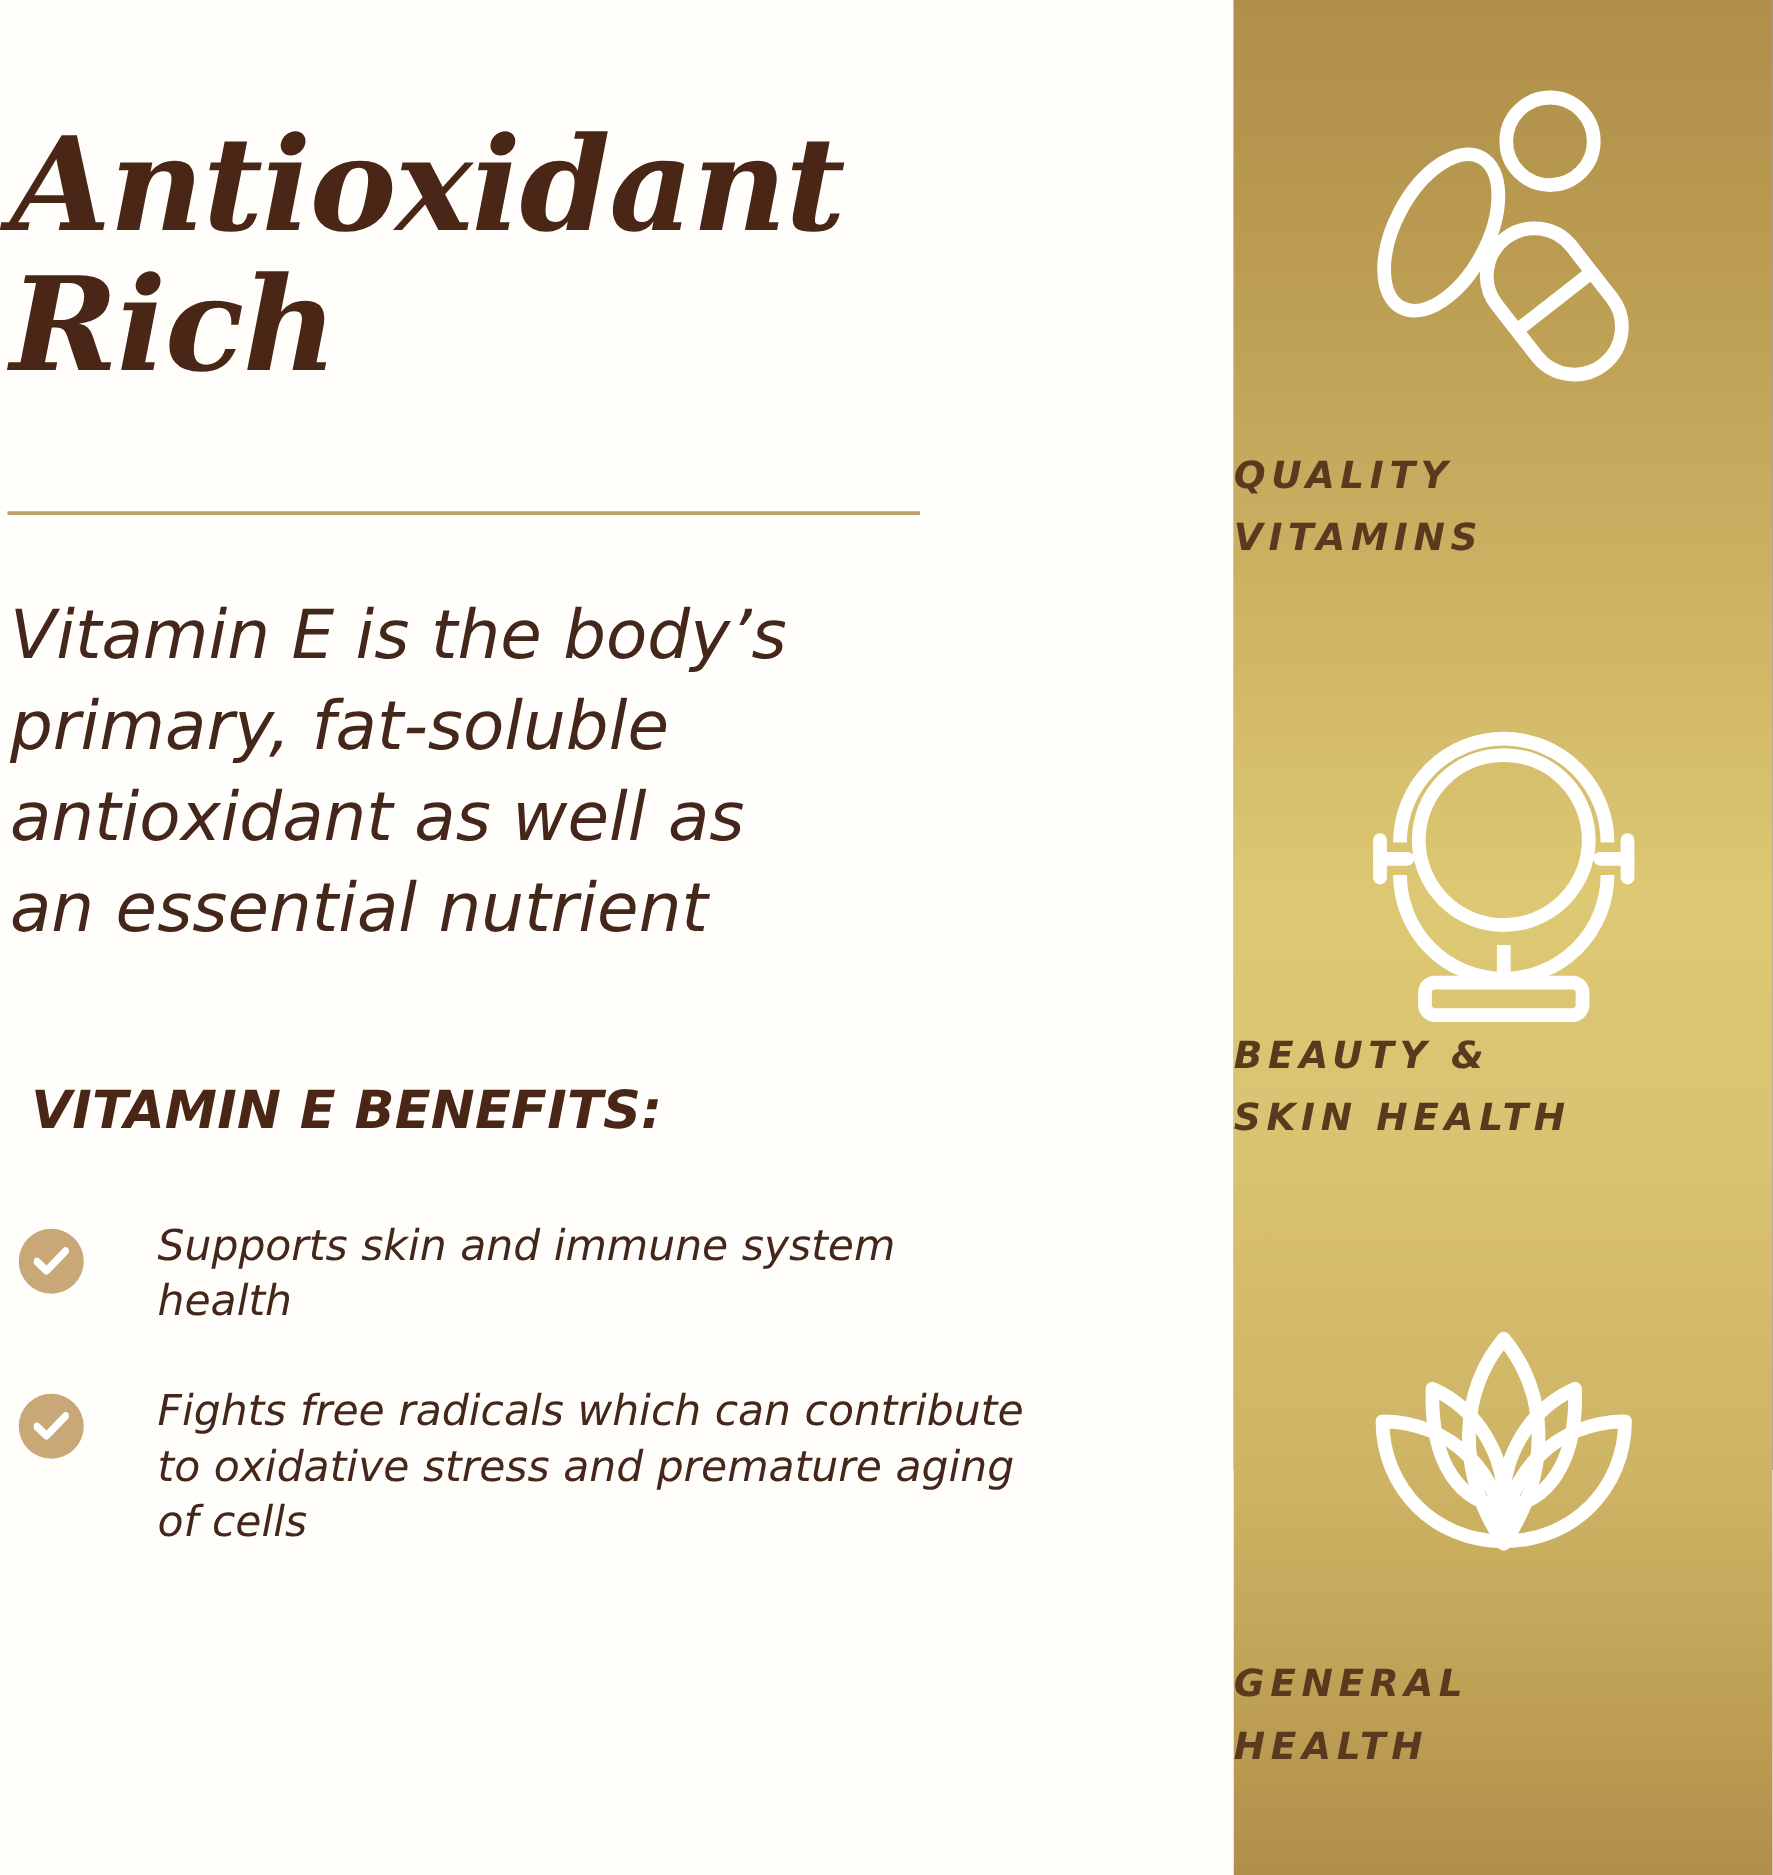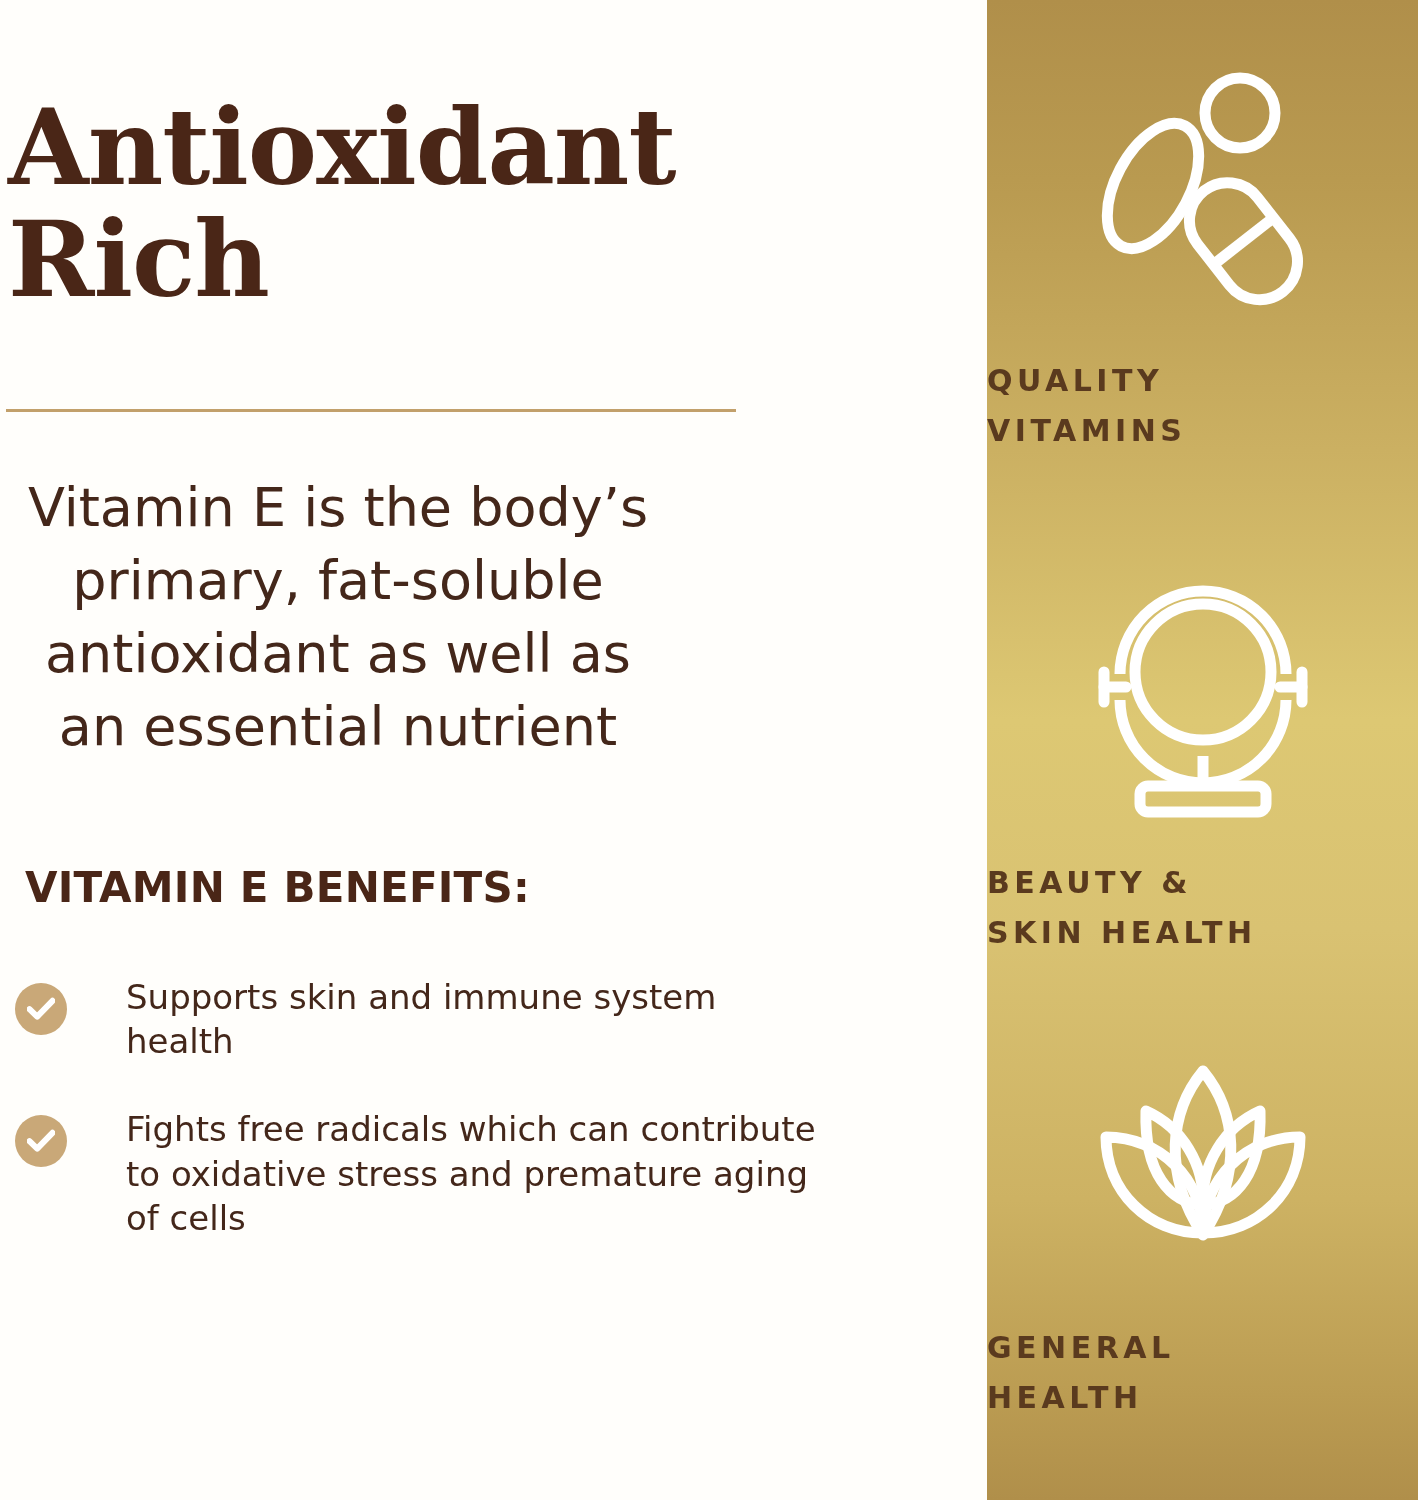--- a/index.html
+++ b/index.html
@@ -13,20 +13,21 @@
     overflow: hidden;
     font-family: "DejaVu Sans", sans-serif;
     -webkit-font-smoothing: antialiased;
   }
 
   .page {
     position: relative;
     width: 1418px;
     height: 1176px;
     background: #404040;
+    font-style: italic;
   }
 
   
   .left-col {
     position: absolute;
     left: 0;
     top: 0;
     width: 987px;
     height: 1500px;
     background: #fffefb;
@@ -59,21 +60,20 @@
     position: absolute;
     left: 8px;
     top: 472px;
     width: 660px;
     font-family: "DejaVu Sans", "Liberation Sans", sans-serif;
     font-weight: 400;
     font-size: 54px;
     line-height: 1.35;
     color: #44271a;
     margin: 0;
-    text-align: center;
   }
 
   .benefits-title {
     position: absolute;
     left: 8px;
     top: 846px;
     font-family: "DejaVu Sans", "Liberation Sans", sans-serif;
     font-weight: 700;
     font-size: 42px;
     letter-spacing: 0.2px;
@@ -163,21 +163,21 @@
     font-family: "DejaVu Sans", "Liberation Sans", sans-serif;
     font-weight: 700;
     font-size: 30px;
     line-height: 1.65;
     letter-spacing: 4.5px;
     color: #5a3a1e;
     text-transform: uppercase;
     white-space: pre-line;
   }
   .label-1 { margin-top: 46px; }
-  .label-2 { margin-top: 38px; }
+  .label-2 { }
   .label-3 { margin-top: 68px; }
 </style>
 </head>
 <body>
 
 <div class="page">
 
   <div class="left-col">
 
     <h1 class="headline">Antioxidant Rich</h1>

